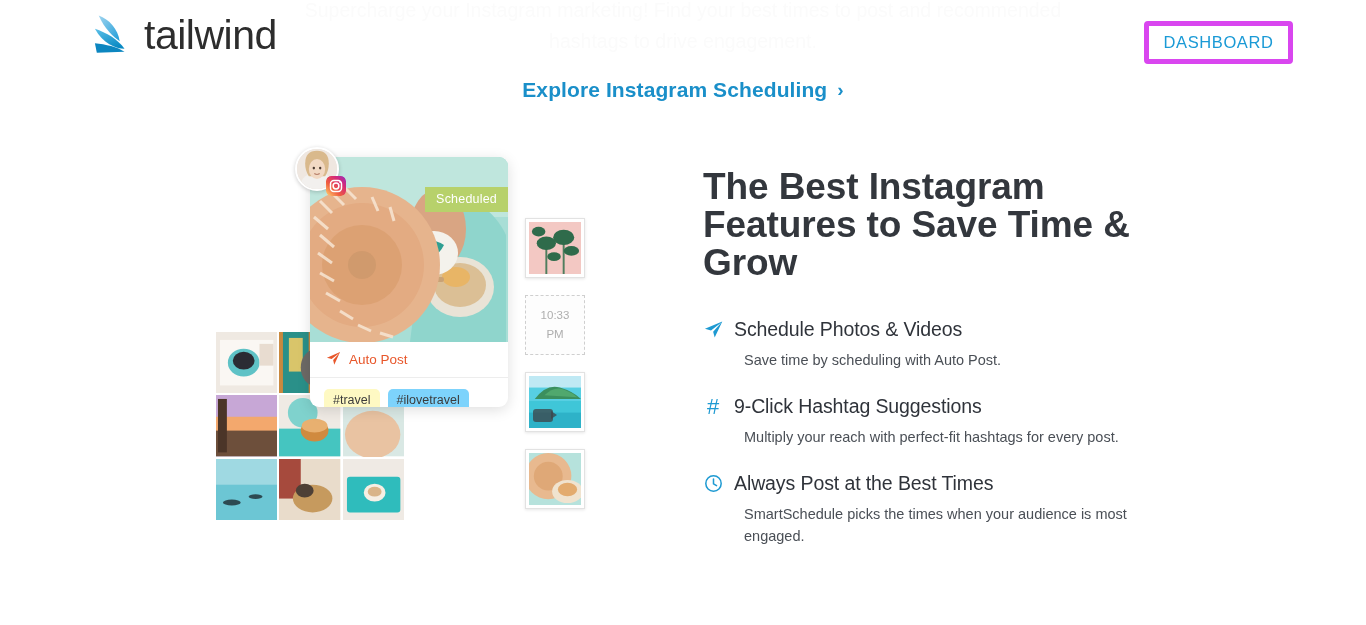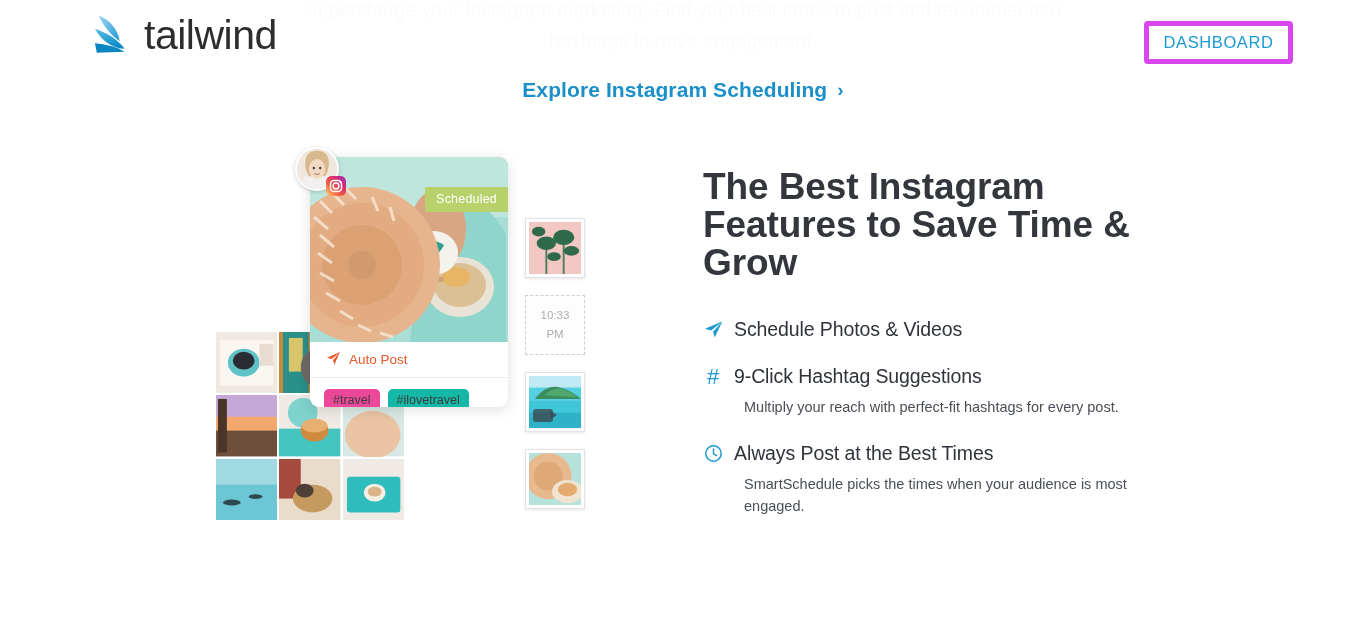--- a/index.html
+++ b/index.html
@@ -151,22 +151,22 @@
     flex-wrap: wrap;
     gap: 6px 8px;
   }
   .tag {
     border-radius: 5px;
     padding: 4px 9px 5px 9px;
     font-size: 12.5px;
     color: #3b3b3b;
     white-space: nowrap;
   }
-  .tag.peach  { background: #ec4899; }
-  .tag.mint   { background: #14b8a6; }
+  .tag.peach  { background: #fef9c3; }
+  .tag.mint   { background: #7dd3fc; }
 
   
   .avatar-wrap {
     position: absolute;
     left: 115px;
     top: 17px;
     width: 44px;
     height: 44px;
     z-index: 5;
   }
@@ -538,20 +538,21 @@
 
   <div class="feat-item">
     <div class="feat-head">
       <span class="feat-icon">
         <svg width="19" height="19" viewBox="0 0 16 16">
           <path d="M15.4 1.2 L0.8 7.4 L5.9 8.9 L14.6 2.1 L7.7 9.9 L9.0 14.8 Z" fill="#1e9ad2"></path>
         </svg>
       </span>
       <span class="feat-name">Schedule Photos &amp; Videos</span>
     </div>
+    <div class="feat-desc">Save time by scheduling with Auto Post.</div>
   </div>
 
   <div class="feat-item">
     <div class="feat-head">
       <span class="feat-icon">
         <span class="hash-icon">#</span>
       </span>
       <span class="feat-name">9-Click Hashtag Suggestions</span>
     </div>
     <div class="feat-desc">Multiply your reach with perfect-fit hashtags for every post.</div>

